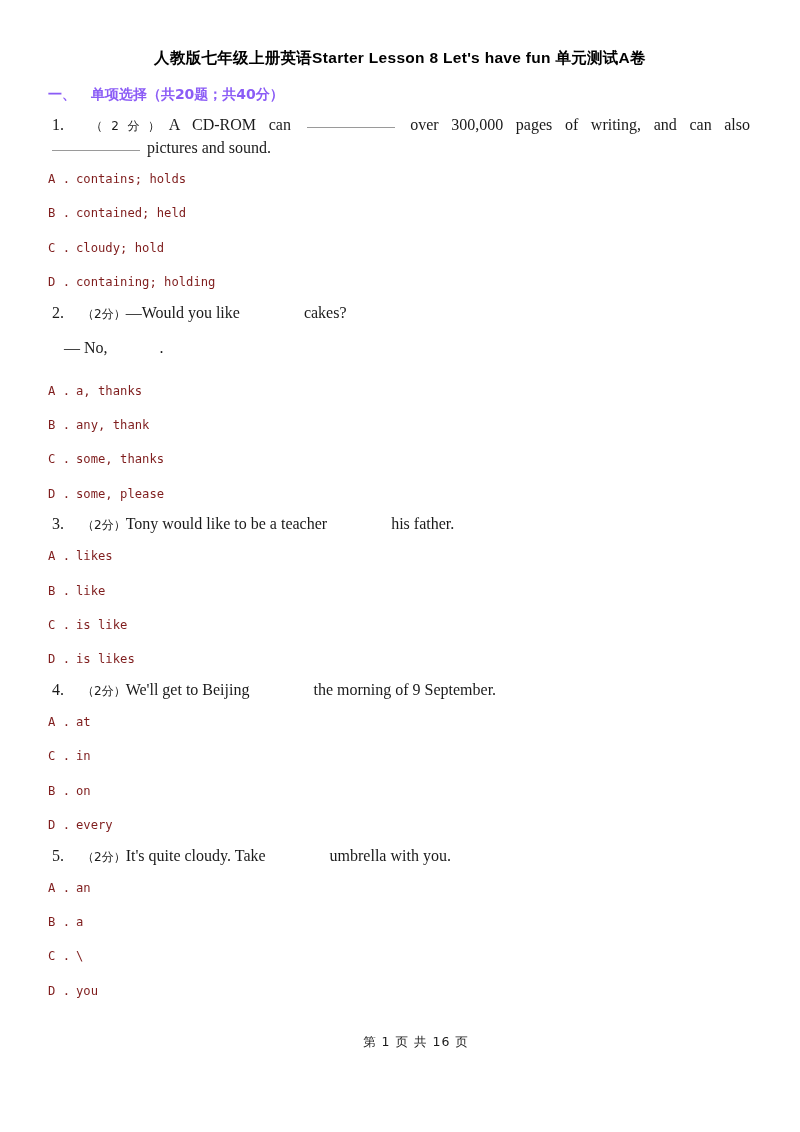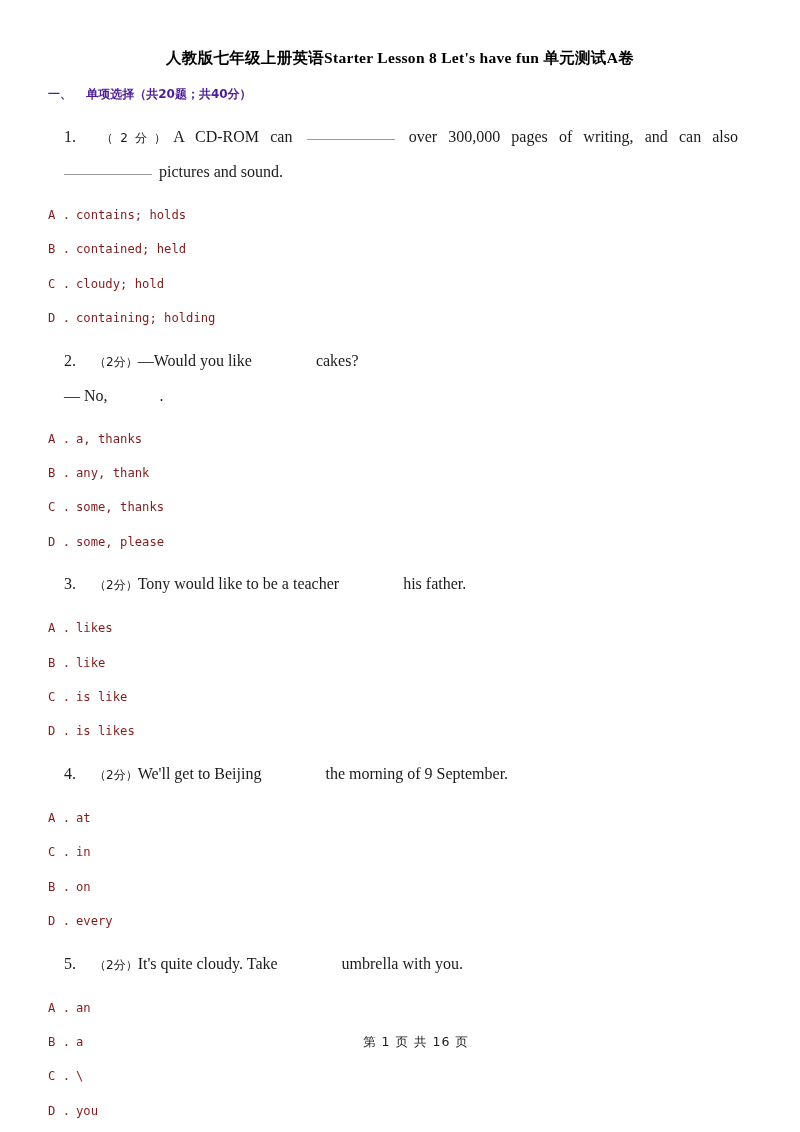--- a/index.html
+++ b/index.html
@@ -24,54 +24,54 @@
     background: #ffffff;
   }
 
   
   .doc-title {
     position: absolute;
     left: 48px;
     top: 48px;
     width: 704px;
     text-align: center;
-    font-family: Liberation Serif, serif;
+    font-family: Liberation Sans, sans-serif;
     font-weight: bold;
     font-size: 15.5px;
     letter-spacing: 0.3px;
     color: #000000;
     white-space: nowrap;
   }
 
   
   .section-header {
     position: absolute;
     left: 48px;
     top: 86px;
     font-family: "DejaVu Sans", "Liberation Sans", sans-serif;
     font-weight: bold;
-    font-size: 12px;
-    color: #4c1d95;
+    font-size: 14px;
+    color: #8b5cf6;
     white-space: nowrap;
   }
   .section-header .sec-index { margin-right: 10px; }
 
   
   .content {
     position: absolute;
     left: 48px;
     top: 112px;
     width: 706px;
   }
 
   .q-line {
     text-align: justify;
     text-align-last: left;
     text-justify: inter-word;
-    margin: 16px;
+    margin: 4px;
     padding: 0 0 0 0;
   }
   .q-line.justified {
     text-align-last: justify;
   }
   .q-line.first {
     text-indent: 0;
   }
 
   .q-num {

